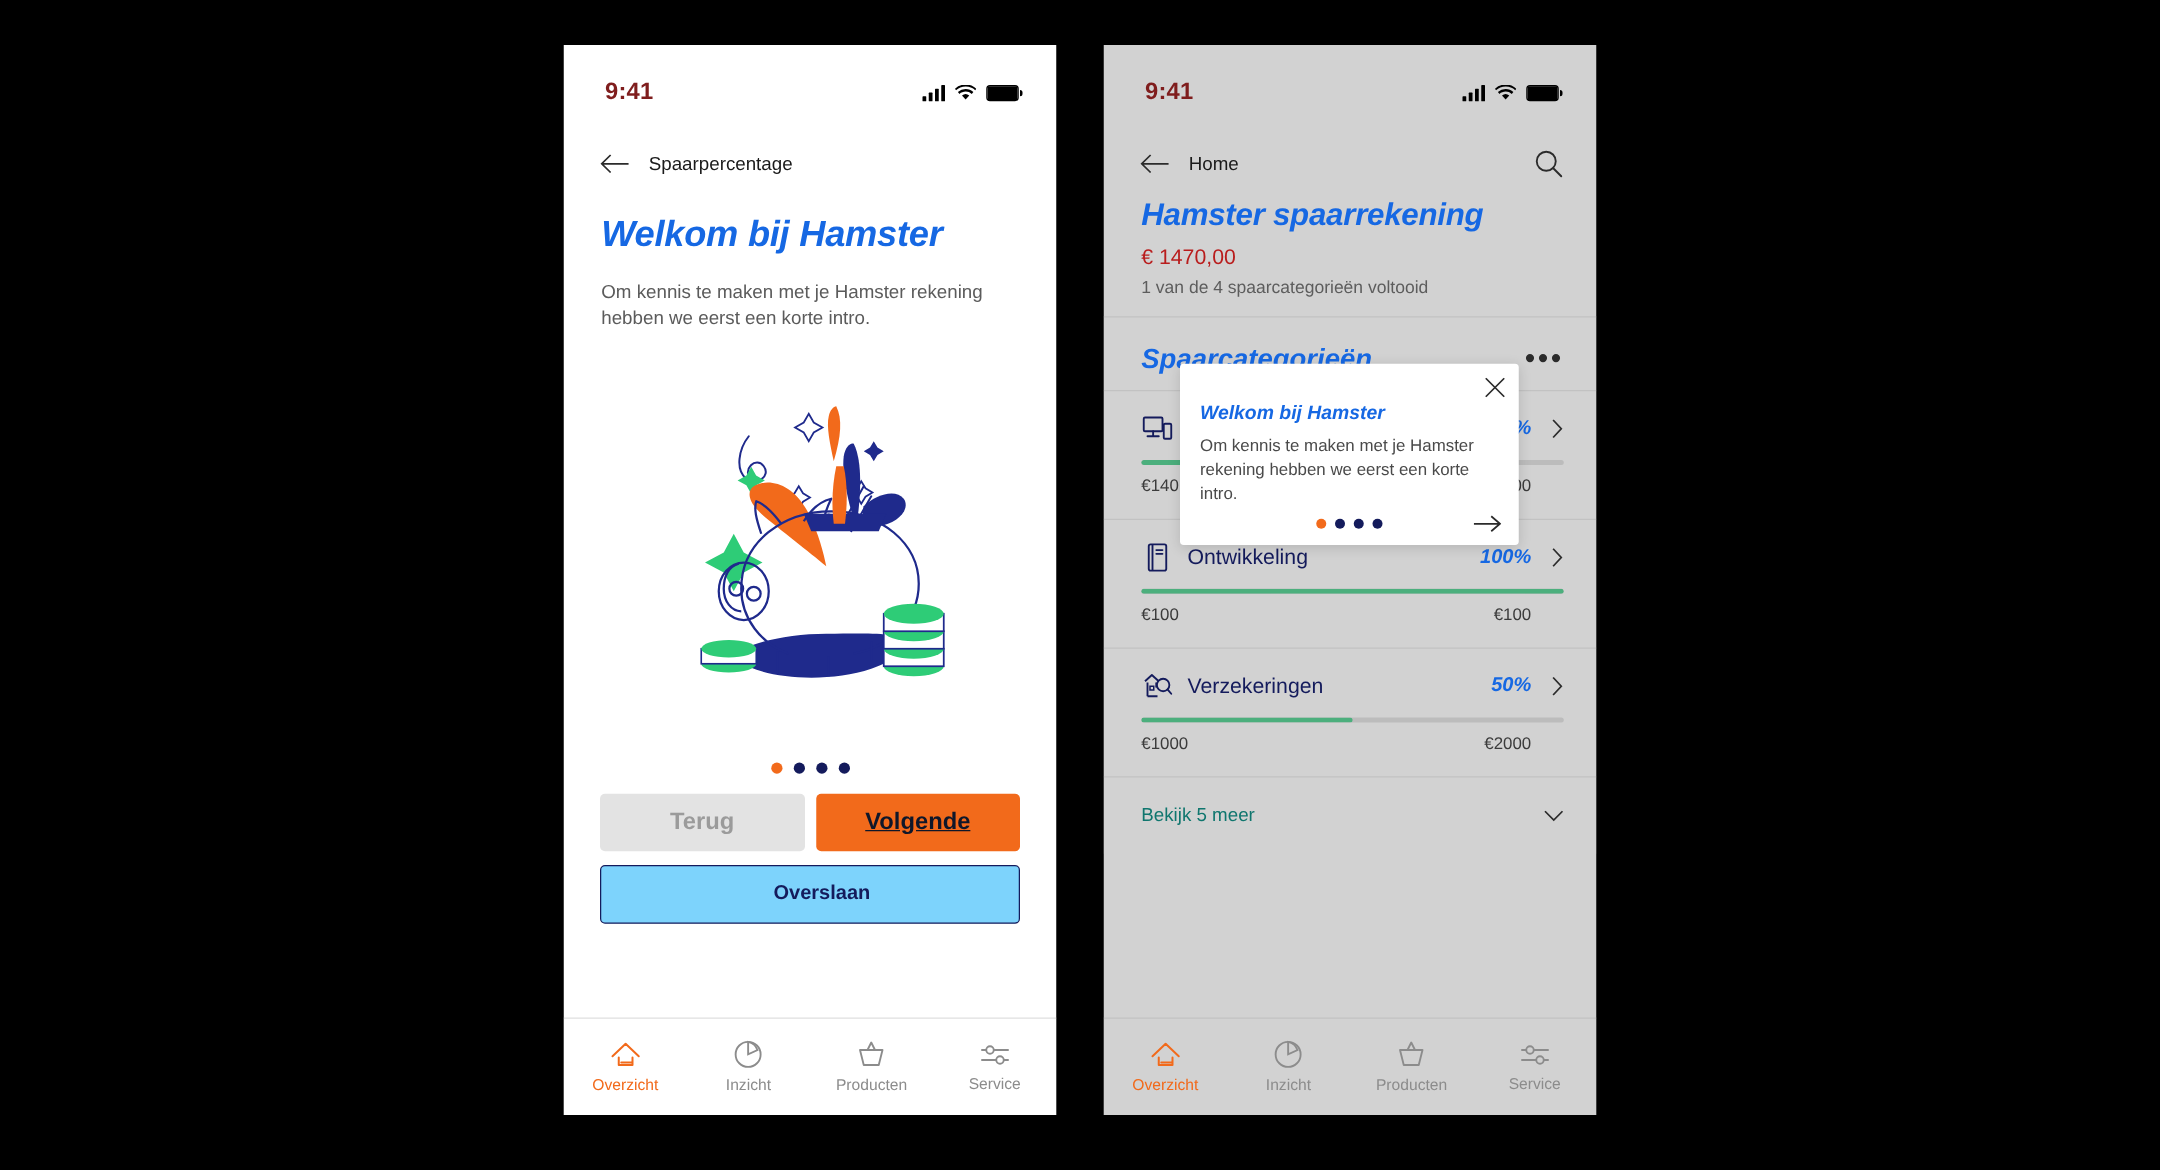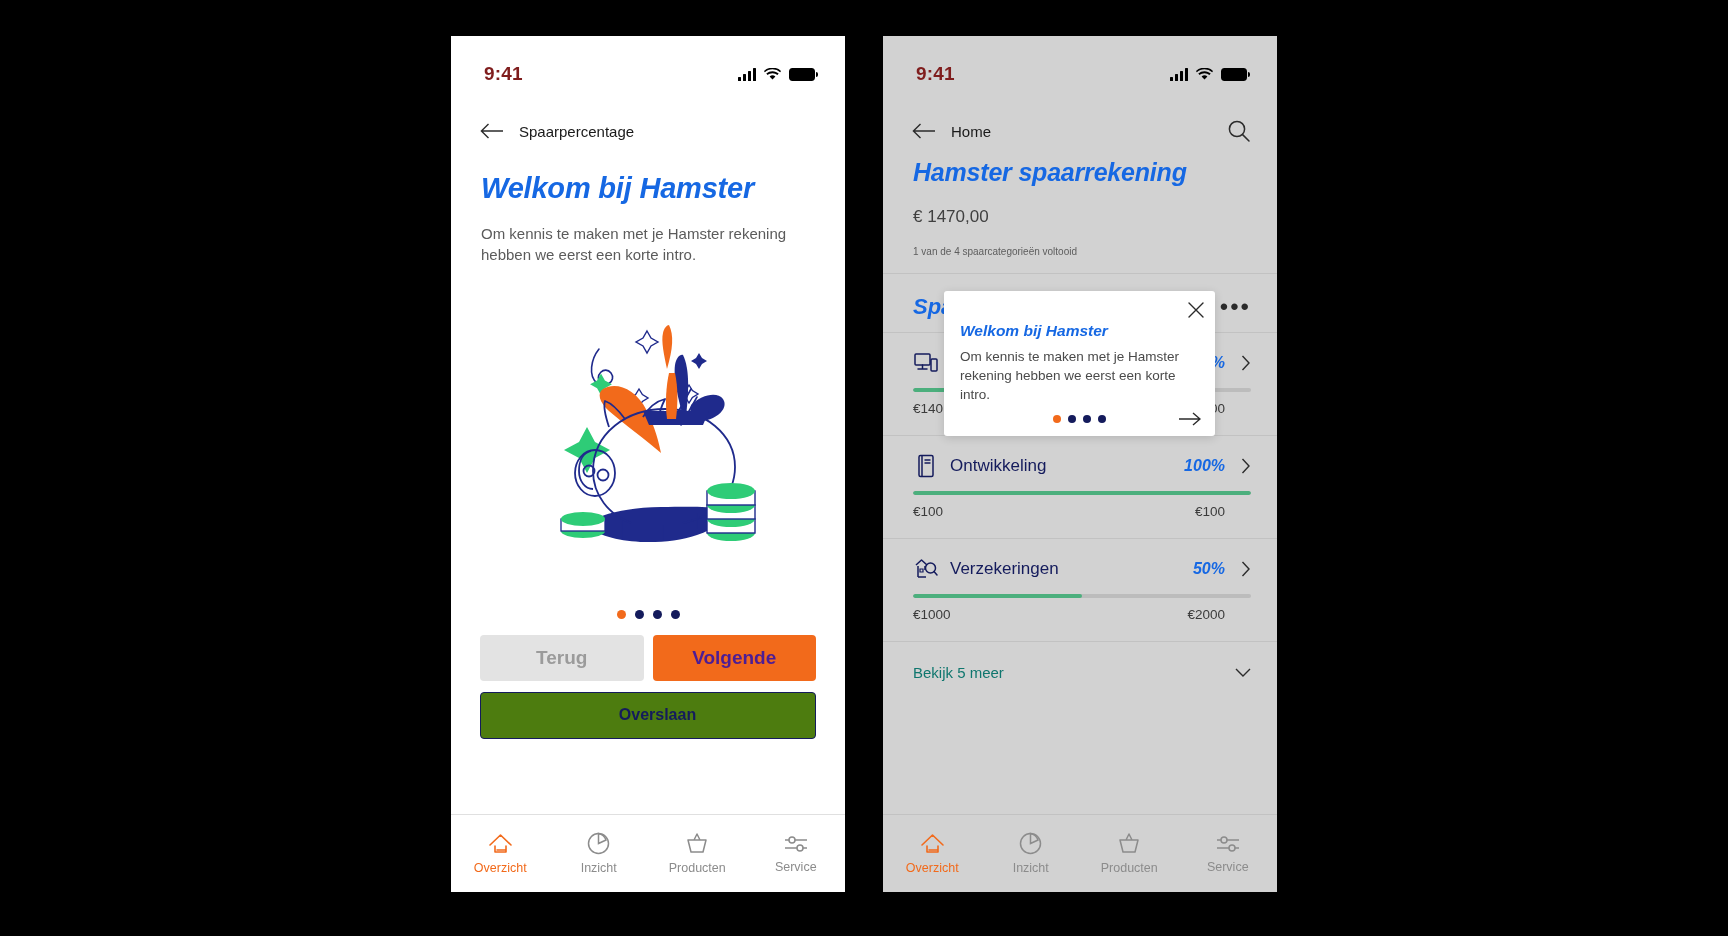--- a/index.html
+++ b/index.html
@@ -89,25 +89,25 @@
   .btn-row { display: flex; gap: 9px; padding: 16px 29px 0 29px; }
   .btn {
     flex: 1; height: 46px;
     display: flex; align-items: center; justify-content: center;
     font-size: 19px; font-weight: bold;
     border-radius: 4px; cursor: pointer;
     border: none;
     font-family: "Liberation Sans", sans-serif;
   }
   .btn-back { background: #e3e3e3; color: #9b9b9b; }
-  .btn-next { background: #f26a1b; color: #4c1d95; }
+  .btn-next { background: #f26a1b; color: #0f172a; text-decoration: underline; }
   .btn-skip {
     margin: 11px 29px 0 29px;
     height: 47px; width: calc(100% - 58px);
-    background: #4d7c0f; color: #141b5c;
+    background: #7dd3fc; color: #141b5c;
     border: 1.6px solid #141b5c; border-radius: 4px;
     display: flex; align-items: center; justify-content: center;
     font-size: 16px; font-weight: bold; cursor: pointer; padding-left: 19px;
   }
 
   
   .tabbar {
     position: absolute; bottom: 0; left: 0; right: 0;
     height: 78px;
     background: inherit;
@@ -123,22 +123,22 @@
   }
   .tab .tlabel { font-size: 12.5px; color: #8c8c8c; }
   .tab.active .tlabel { color: #f26a1b; }
 
   
   .r-header { padding: 8px 30px 0 30px; }
   .r-title {
     font-size: 25px; font-style: italic; font-weight: bold;
     color: #1668e3; letter-spacing: -.2px;
   }
-  .r-amount { font-size: 17px; color: #404040; margin-top: 20px; }
-  .r-meta { font-size: 10px; color: #5d5d5d; margin-top: 19px; }
+  .r-amount { font-size: 17px; color: #b91c1c; margin-top: 9px; }
+  .r-meta { font-size: 14px; color: #5d5d5d; margin-top: 5px; }
 
   .card {
     background: #d2d2d2;
     margin-top: 16px;
     border-top: 1px solid #c2c2c2;
     position: relative;
   }
   .card-head {
     display: flex; align-items: center;
     padding: 20px 26px 12px 30px;

